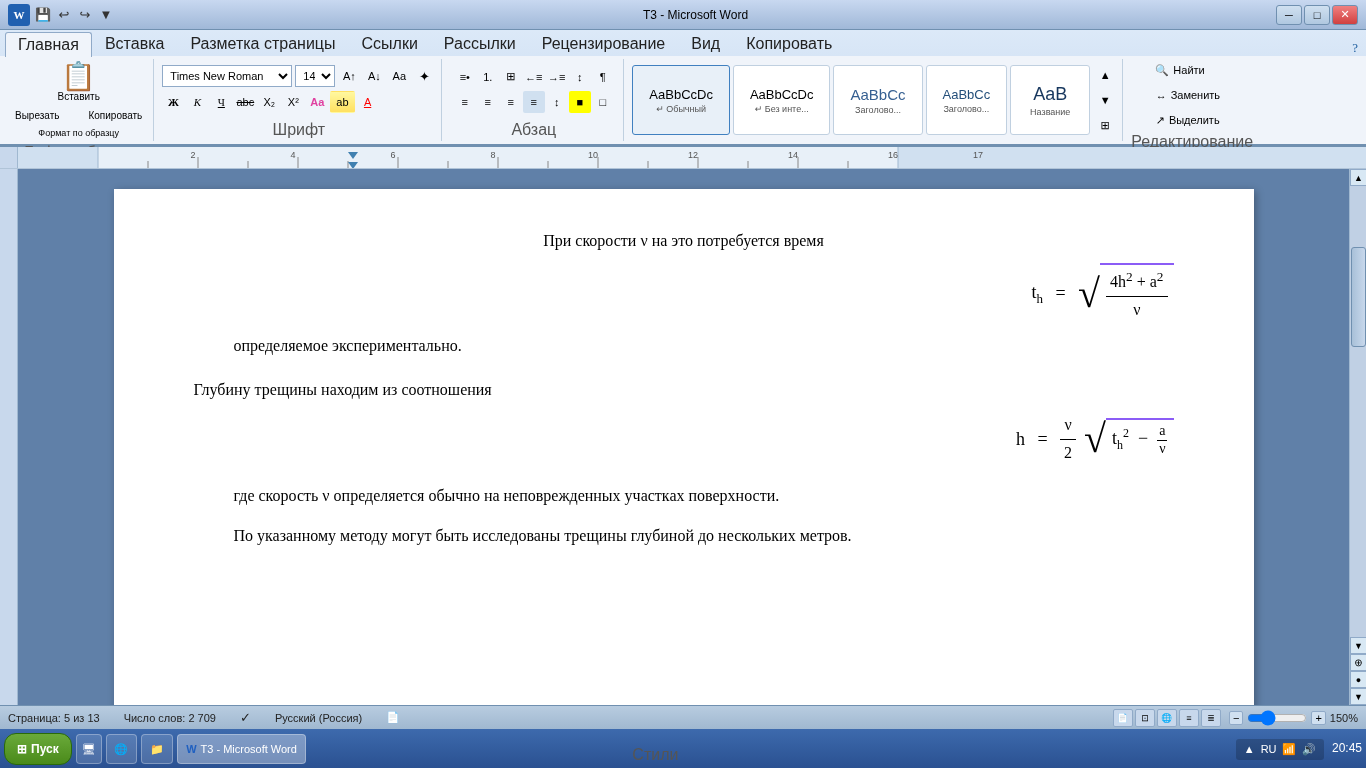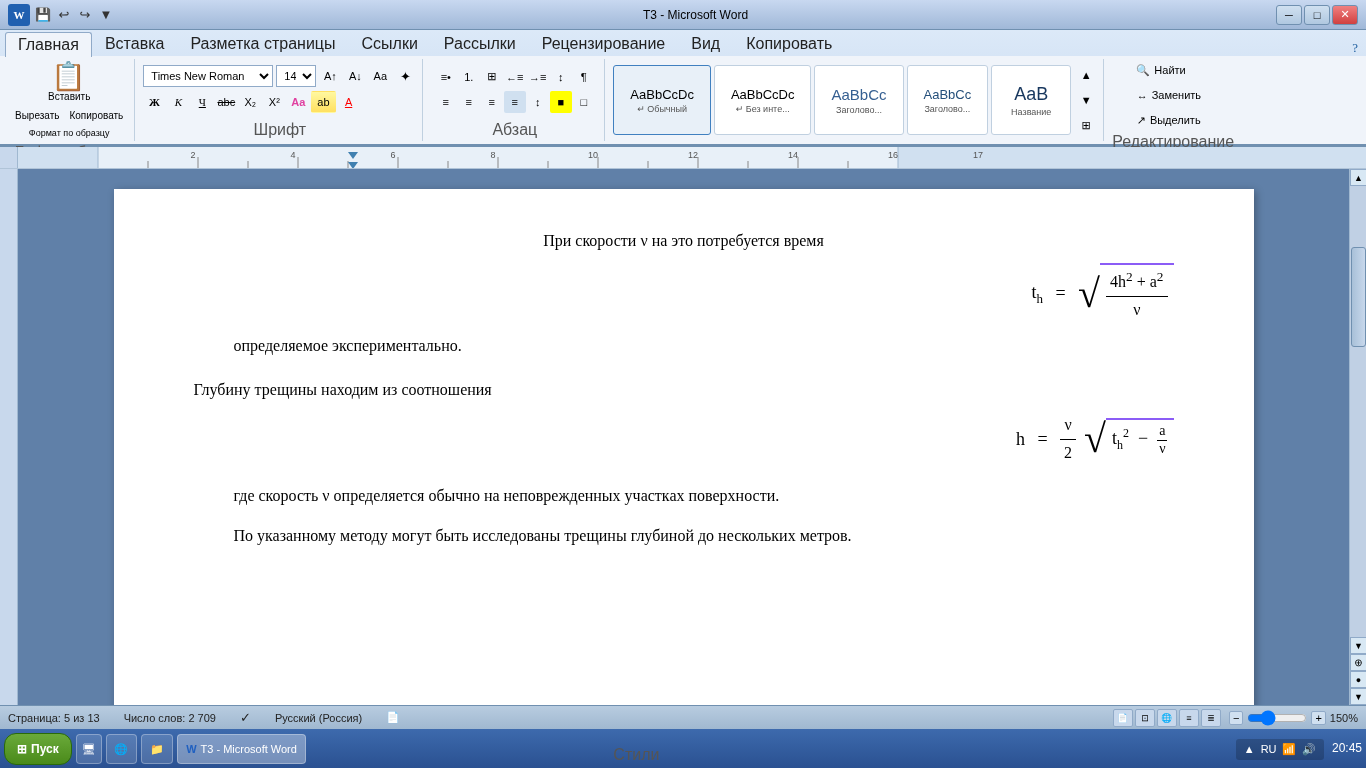--- a/index.html
+++ b/index.html
@@ -179,21 +179,21 @@
       font-family: Arial, sans-serif; cursor: pointer; display: flex; align-items: center; gap: 4px;
     }
     .taskbar-btn.active { background: rgba(255,255,255,0.3); }
     .taskbar-right { margin-left: auto; display: flex; align-items: center; gap: 8px; color: white; font-size: 11px; font-family: Arial, sans-serif; }
     .sys-tray { display: flex; gap: 6px; align-items: center; background: rgba(0,0,0,0.2); padding: 4px 8px; border-radius: 3px; }
     .time-block { text-align: right; line-height: 1.3; }
 
     .help-icon { font-size: 13px; color: #2060a0; cursor: pointer; }
 
     .clipboard-group { min-width: 70px; }
-    .small-btns { display: flex; gap: 0; justify-content: space-between; }
+    .small-btns { display: flex; gap: 19px; justify-content: space-between; }
     .small-btn { font-size: 10px; height: 18px; padding: 0 4px; font-family: Arial, sans-serif; cursor: pointer; border: 1px solid transparent; background: transparent; border-radius: 2px; }
   </style>
 </head>
 <body>
 
 <div class="title-bar" data-name="title-bar">
   <div class="title-bar-left" data-name="title-bar-left">
     <div class="word-icon" data-name="word-icon">W</div>
     <div class="quick-access" data-name="quick-access-toolbar">
       <button class="qa-btn" data-name="save-quick-btn">💾</button>

